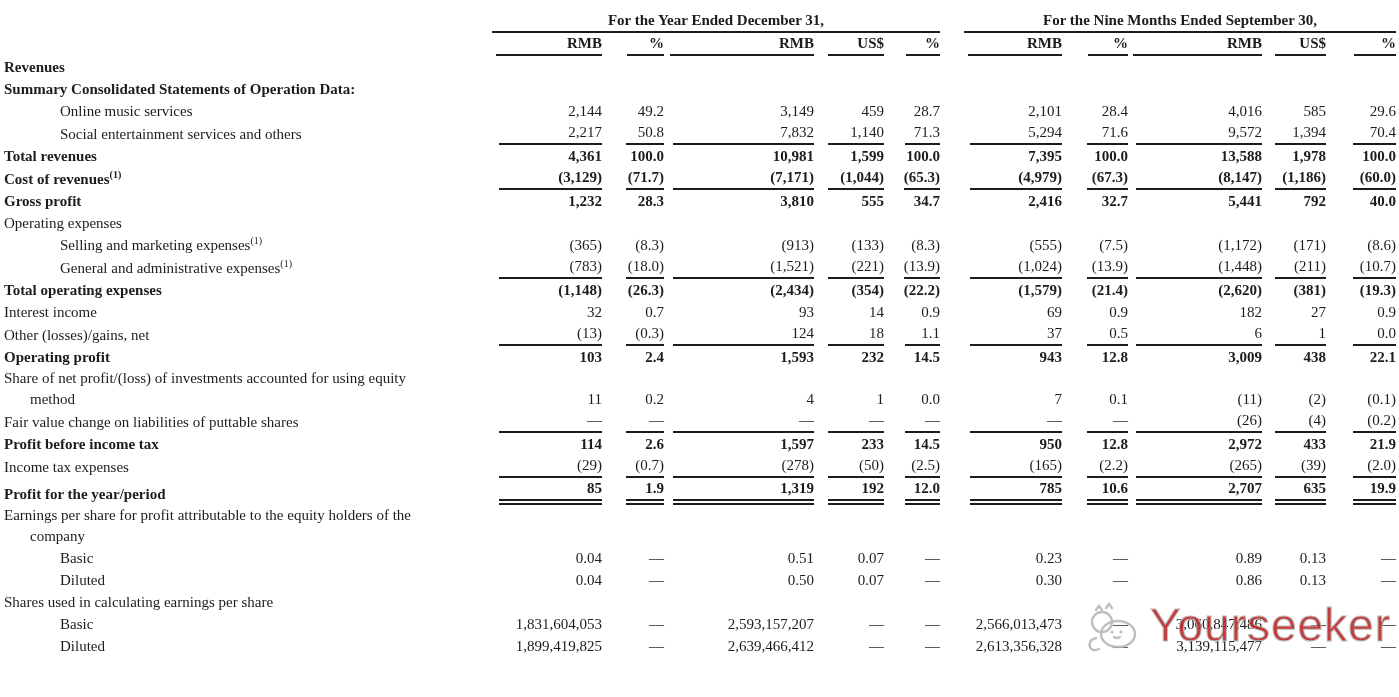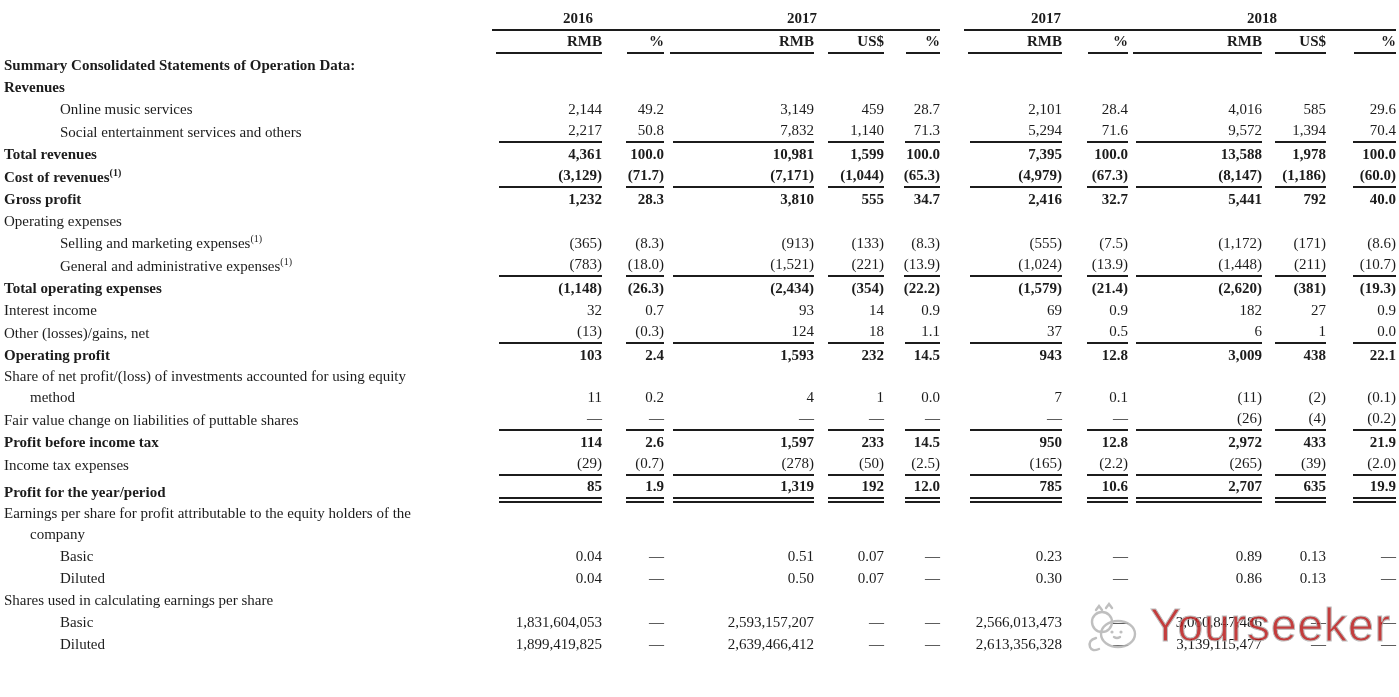--- a/index.html
+++ b/index.html
@@ -57,60 +57,58 @@
       <col style="width:70px">
       <col style="width:56px">
     <col class="gap" style="width:24px">
     <col style="width:98px">
       <col style="width:66px">
       <col style="width:134px">
     <col style="width:64px">
       <col style="width:70px">
   </colgroup>
   <thead>
-    <tr class="r2">
+    <tr class="r1">
       <th></th>
-      <th class="yr" colspan="2">2016</th>
-      <th class="yr" colspan="3">2017</th>
+      <th class="grp" colspan="5">For the Year Ended December 31,</th>
       <th></th>
-      <th class="yr" colspan="2">2017</th>
-      <th class="yr" colspan="3">2018</th>
+      <th class="grp" colspan="5">For the Nine Months Ended September 30,</th>
     </tr>
     <tr class="r3">
       <th></th>
       <th class="num c-rmb"><span class="hu">RMB</span></th>
       <th class="num c-pct"><span class="hu">%</span></th>
       <th class="num c-rmb"><span class="hu">RMB</span></th>
       <th class="num c-usd"><span class="hu">US$</span></th>
       <th class="num c-pct"><span class="hu">%</span></th>
       <th></th>
       <th class="num c-rmb"><span class="hu">RMB</span></th>
       <th class="num c-pct"><span class="hu">%</span></th>
       <th class="num c-rmb"><span class="hu">RMB</span></th>
       <th class="num c-usd"><span class="hu">US$</span></th>
       <th class="num c-pct"><span class="hu">%</span></th>
     </tr>
   </thead>
   <tbody>
       <tr>
+        <td class="lbl b">Revenues</td>
+        <td class="num c-rmb"><span class="v"></span></td>
+        <td class="num c-pct"><span class="v"></span></td>
+        <td class="num c-rmb"><span class="v"></span></td>
+        <td class="num c-usd"><span class="v"></span></td>
+        <td class="num c-pct"><span class="v"></span></td>
+        <td></td>
+        <td class="num c-rmb"><span class="v"></span></td>
+        <td class="num c-pct"><span class="v"></span></td>
+        <td class="num c-rmb"><span class="v"></span></td>
+        <td class="num c-usd"><span class="v"></span></td>
+        <td class="num c-pct"><span class="v"></span></td>
+      </tr>
+      <tr>
         <td class="lbl b">Summary Consolidated Statements of Operation Data:</td>
-        <td class="num c-rmb"><span class="v"></span></td>
-        <td class="num c-pct"><span class="v"></span></td>
-        <td class="num c-rmb"><span class="v"></span></td>
-        <td class="num c-usd"><span class="v"></span></td>
-        <td class="num c-pct"><span class="v"></span></td>
-        <td></td>
-        <td class="num c-rmb"><span class="v"></span></td>
-        <td class="num c-pct"><span class="v"></span></td>
-        <td class="num c-rmb"><span class="v"></span></td>
-        <td class="num c-usd"><span class="v"></span></td>
-        <td class="num c-pct"><span class="v"></span></td>
-      </tr>
-      <tr>
-        <td class="lbl b">Revenues</td>
         <td class="num c-rmb"><span class="v"></span></td>
         <td class="num c-pct"><span class="v"></span></td>
         <td class="num c-rmb"><span class="v"></span></td>
         <td class="num c-usd"><span class="v"></span></td>
         <td class="num c-pct"><span class="v"></span></td>
         <td></td>
         <td class="num c-rmb"><span class="v"></span></td>
         <td class="num c-pct"><span class="v"></span></td>
         <td class="num c-rmb"><span class="v"></span></td>
         <td class="num c-usd"><span class="v"></span></td>

